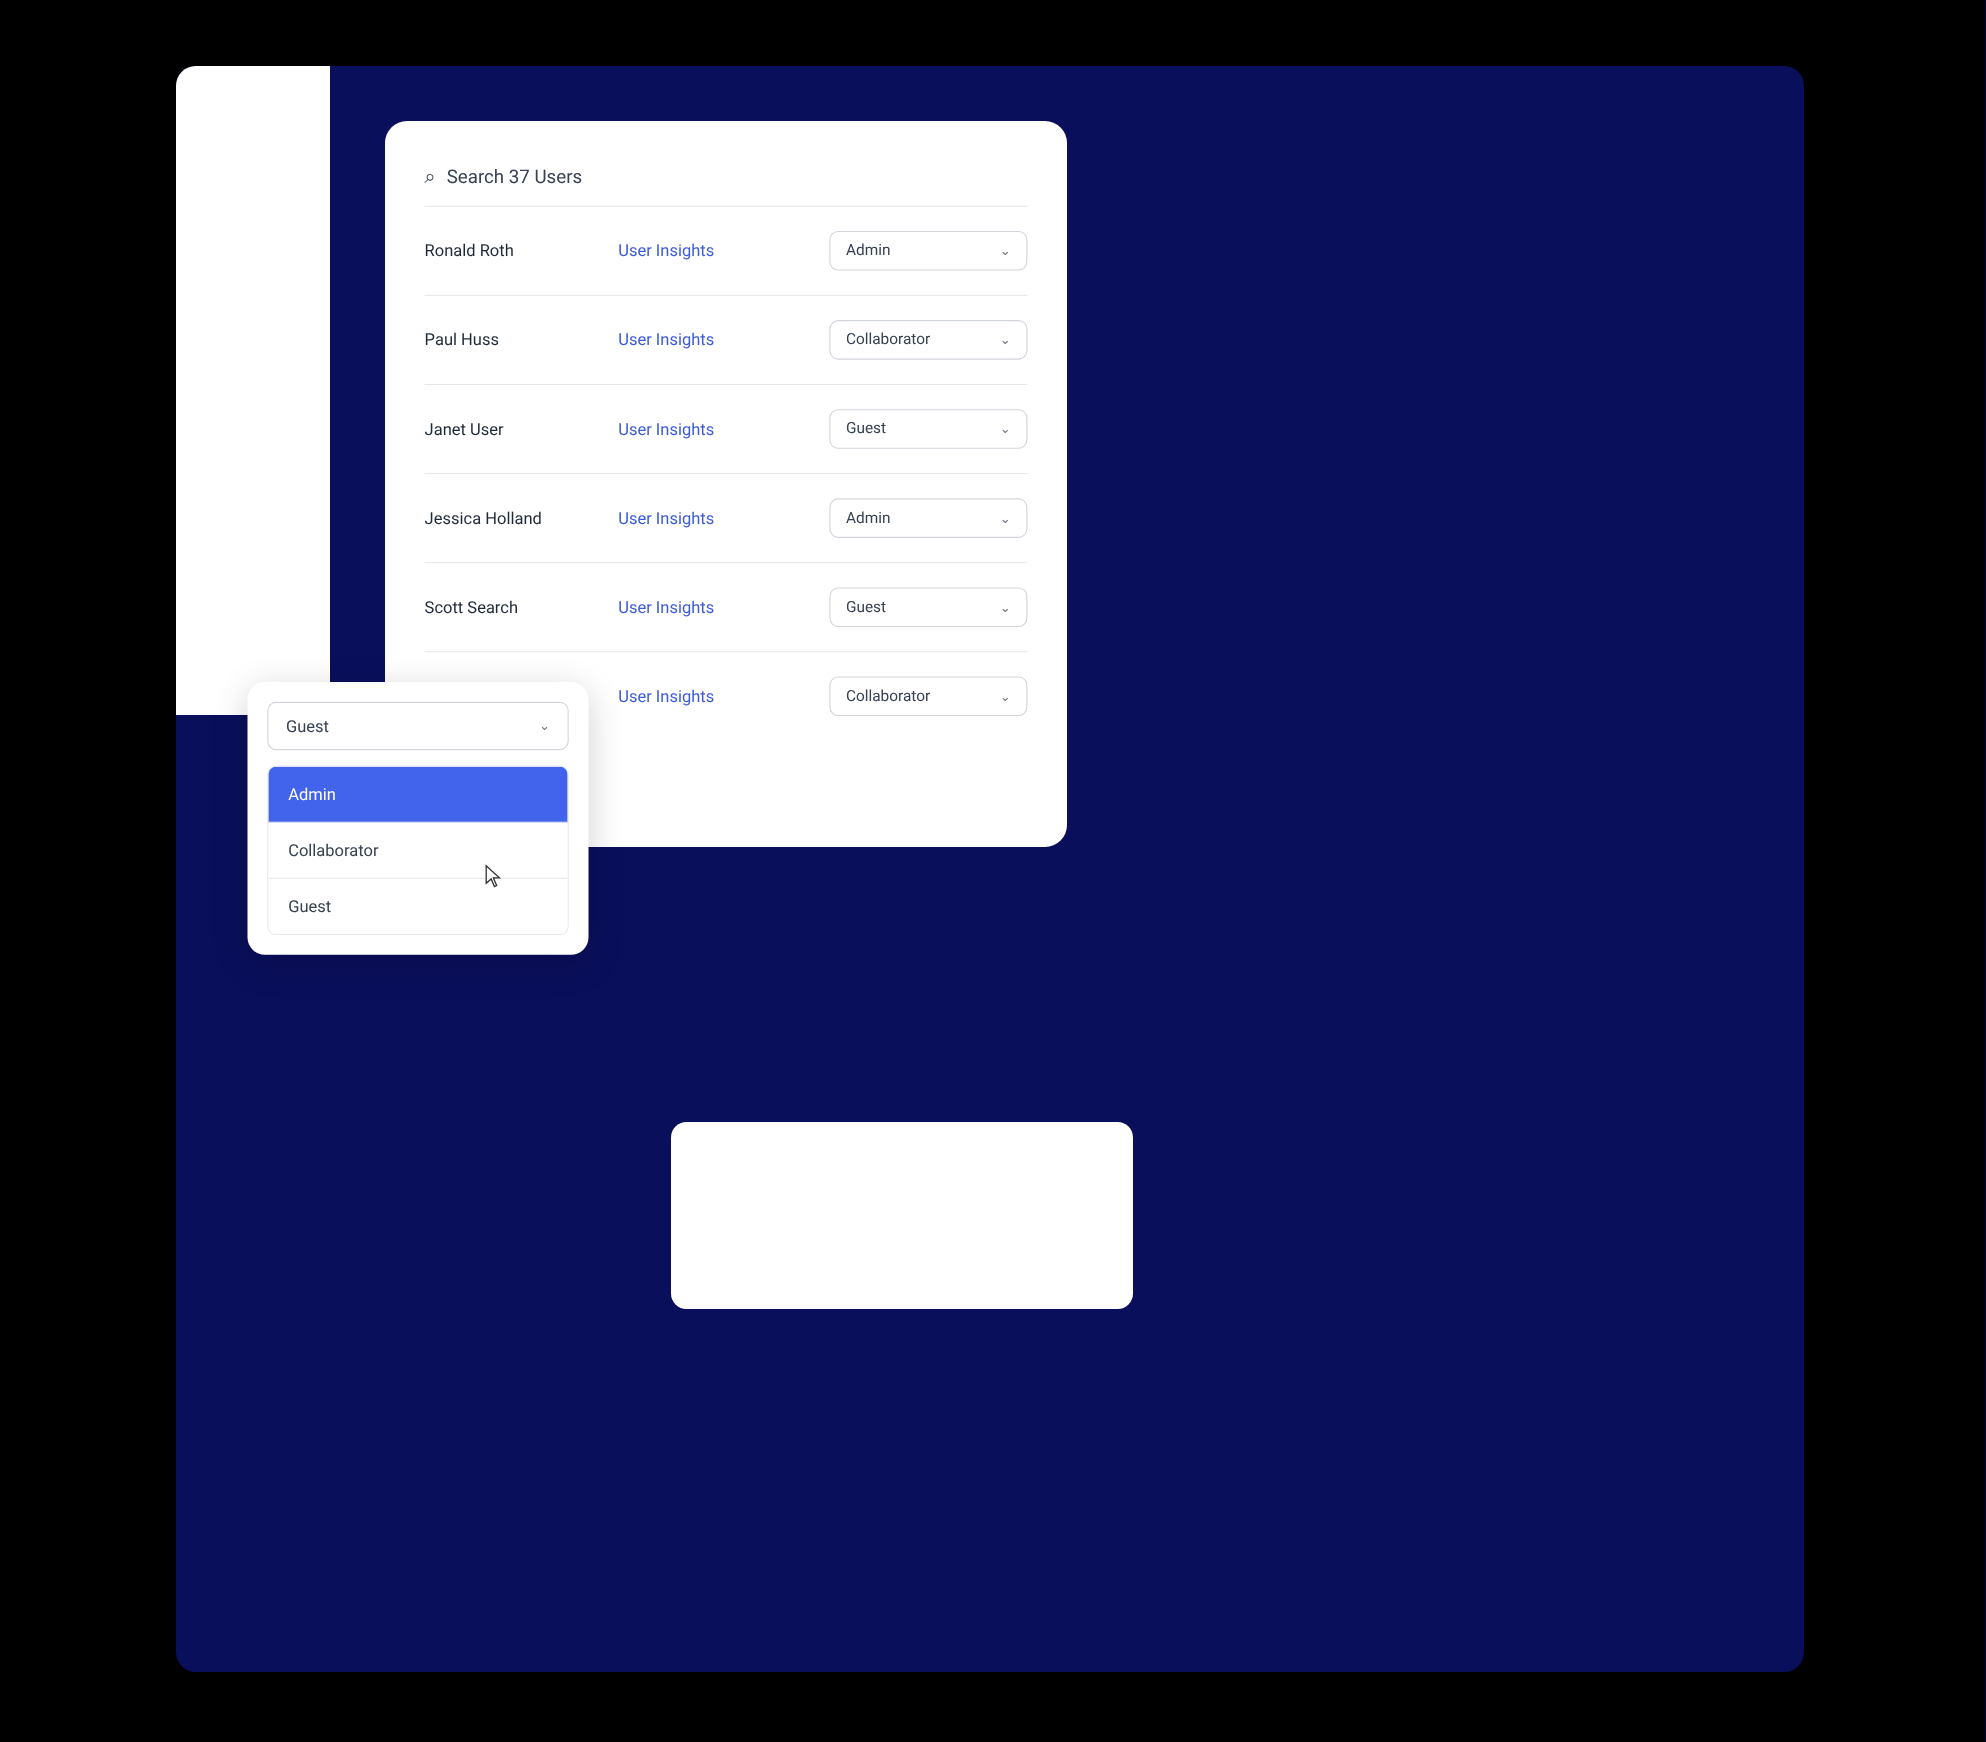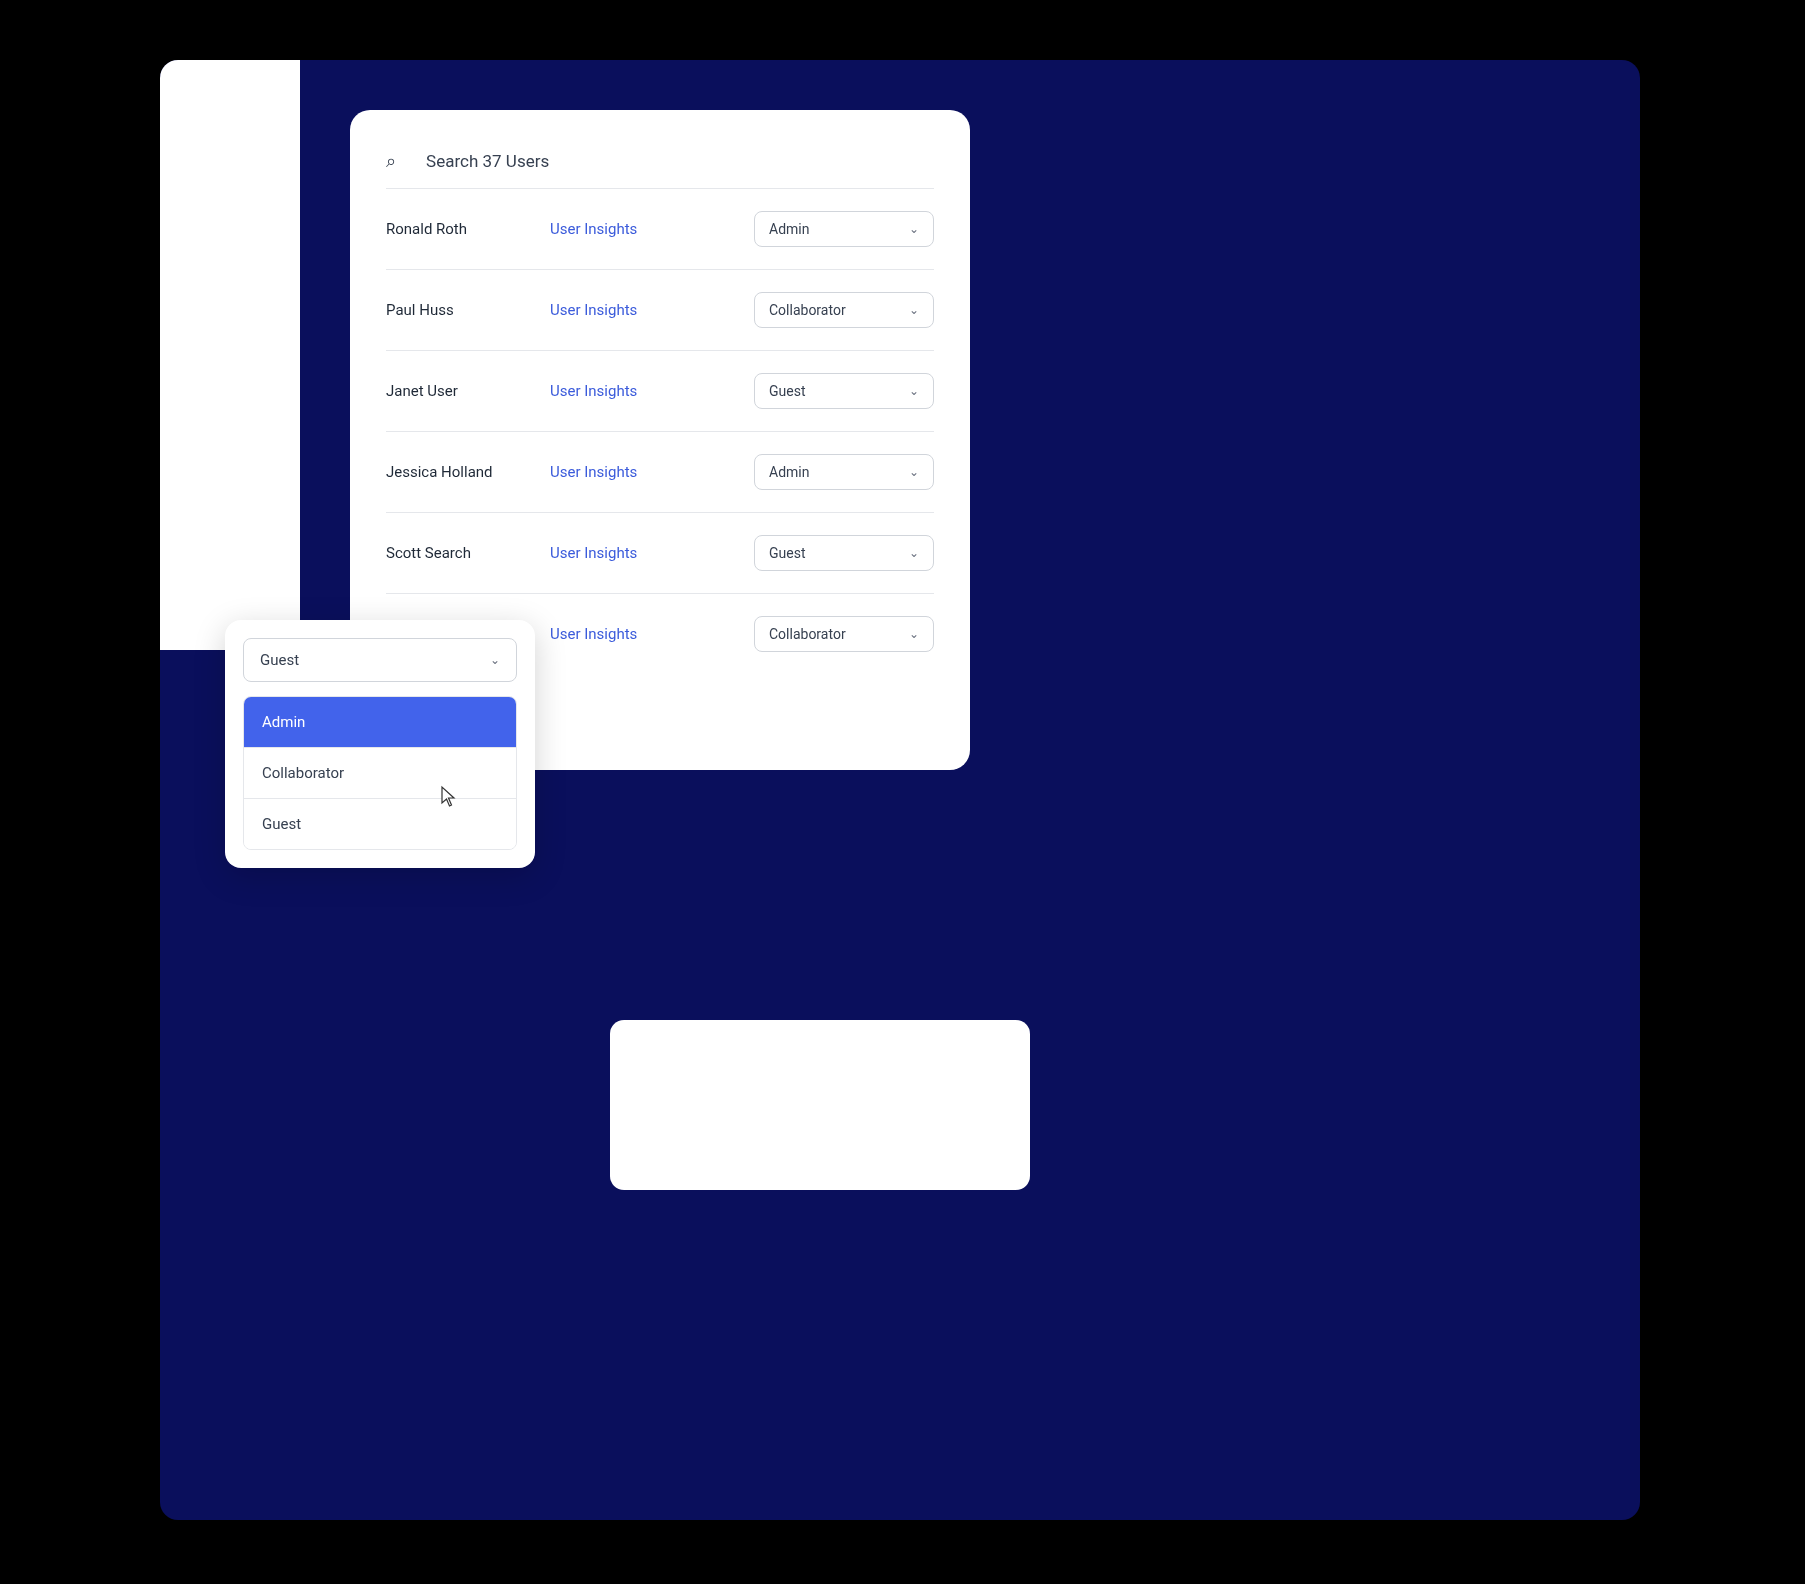--- a/index.html
+++ b/index.html
@@ -55,29 +55,28 @@
 
     .search-icon {
       font-size: 18px;
       color: #374151;
     }
 
     .search-text {
       font-size: 17px;
       color: #374151;
       font-weight: 400;
-      margin-left: 20px;
     }
 
     .user-row {
       display: flex;
       align-items: center;
       padding: 22px 0;
       border-bottom: 1px solid #e5e7eb;
-      gap: 4px;
+      gap: 16px;
     }
 
     .user-row:last-child {
       border-bottom: none;
     }
 
     .user-name {
       font-size: 15px;
       color: #1f2937;
       font-weight: 400;

